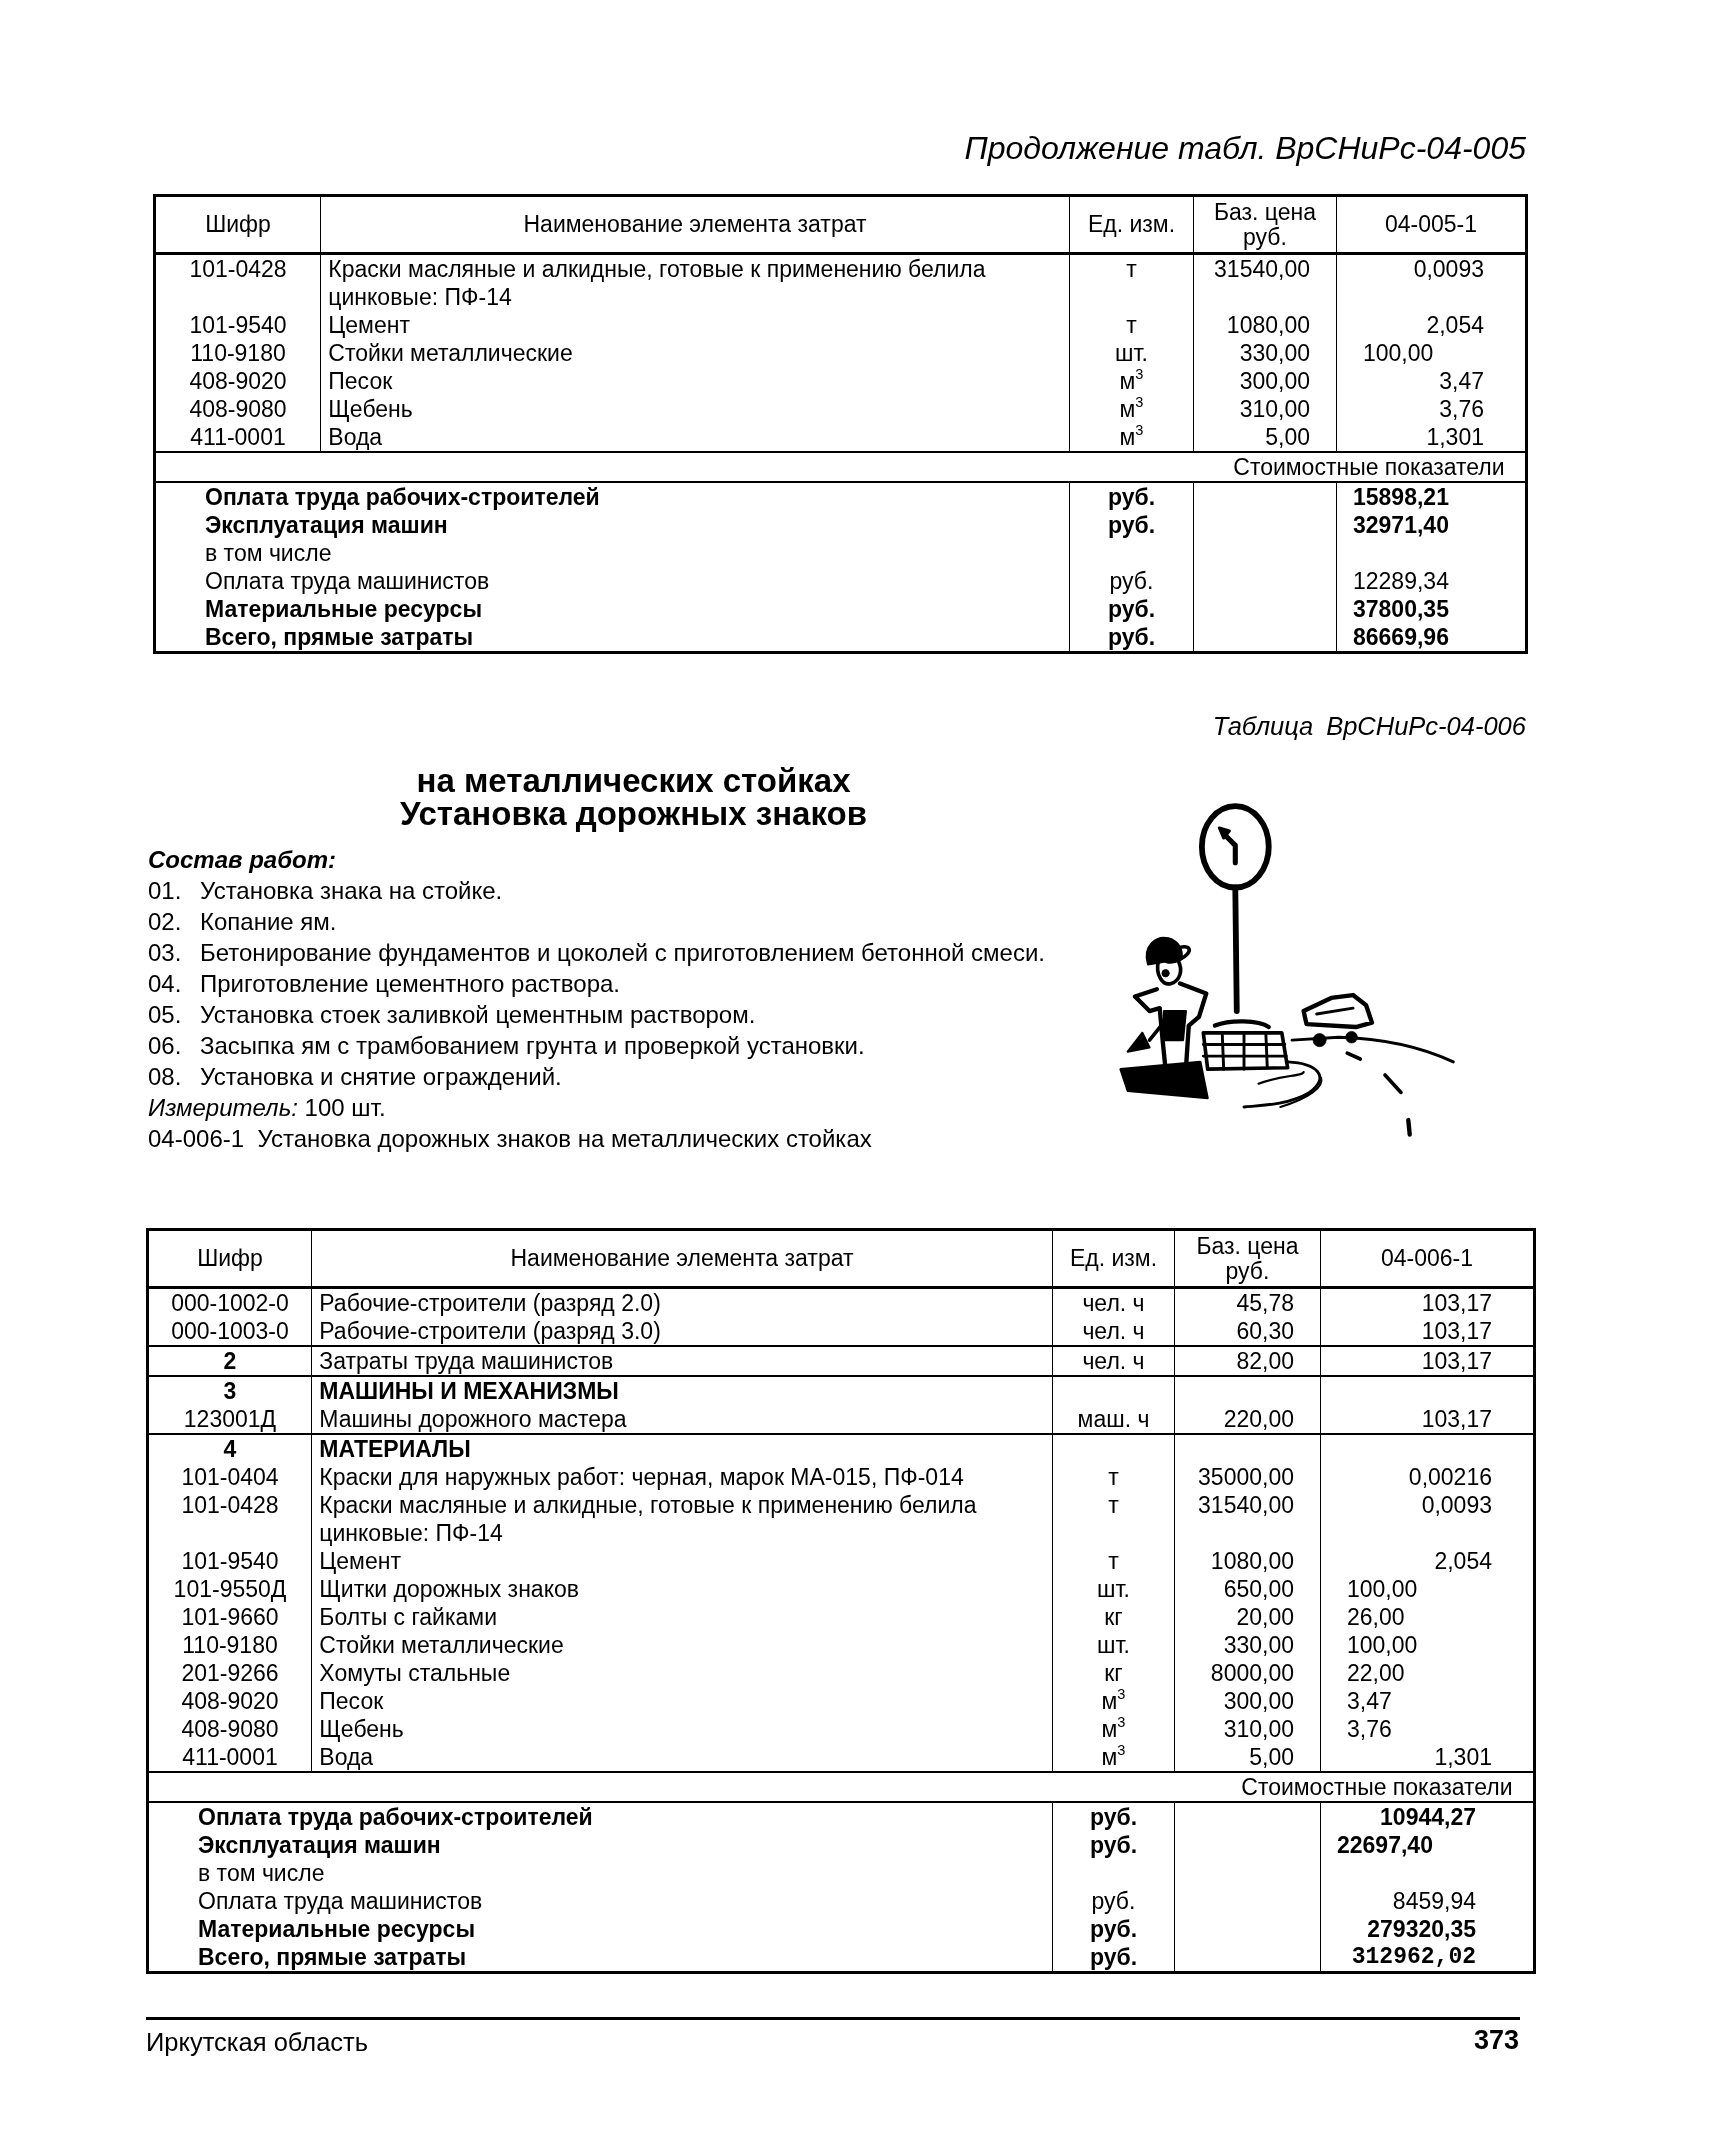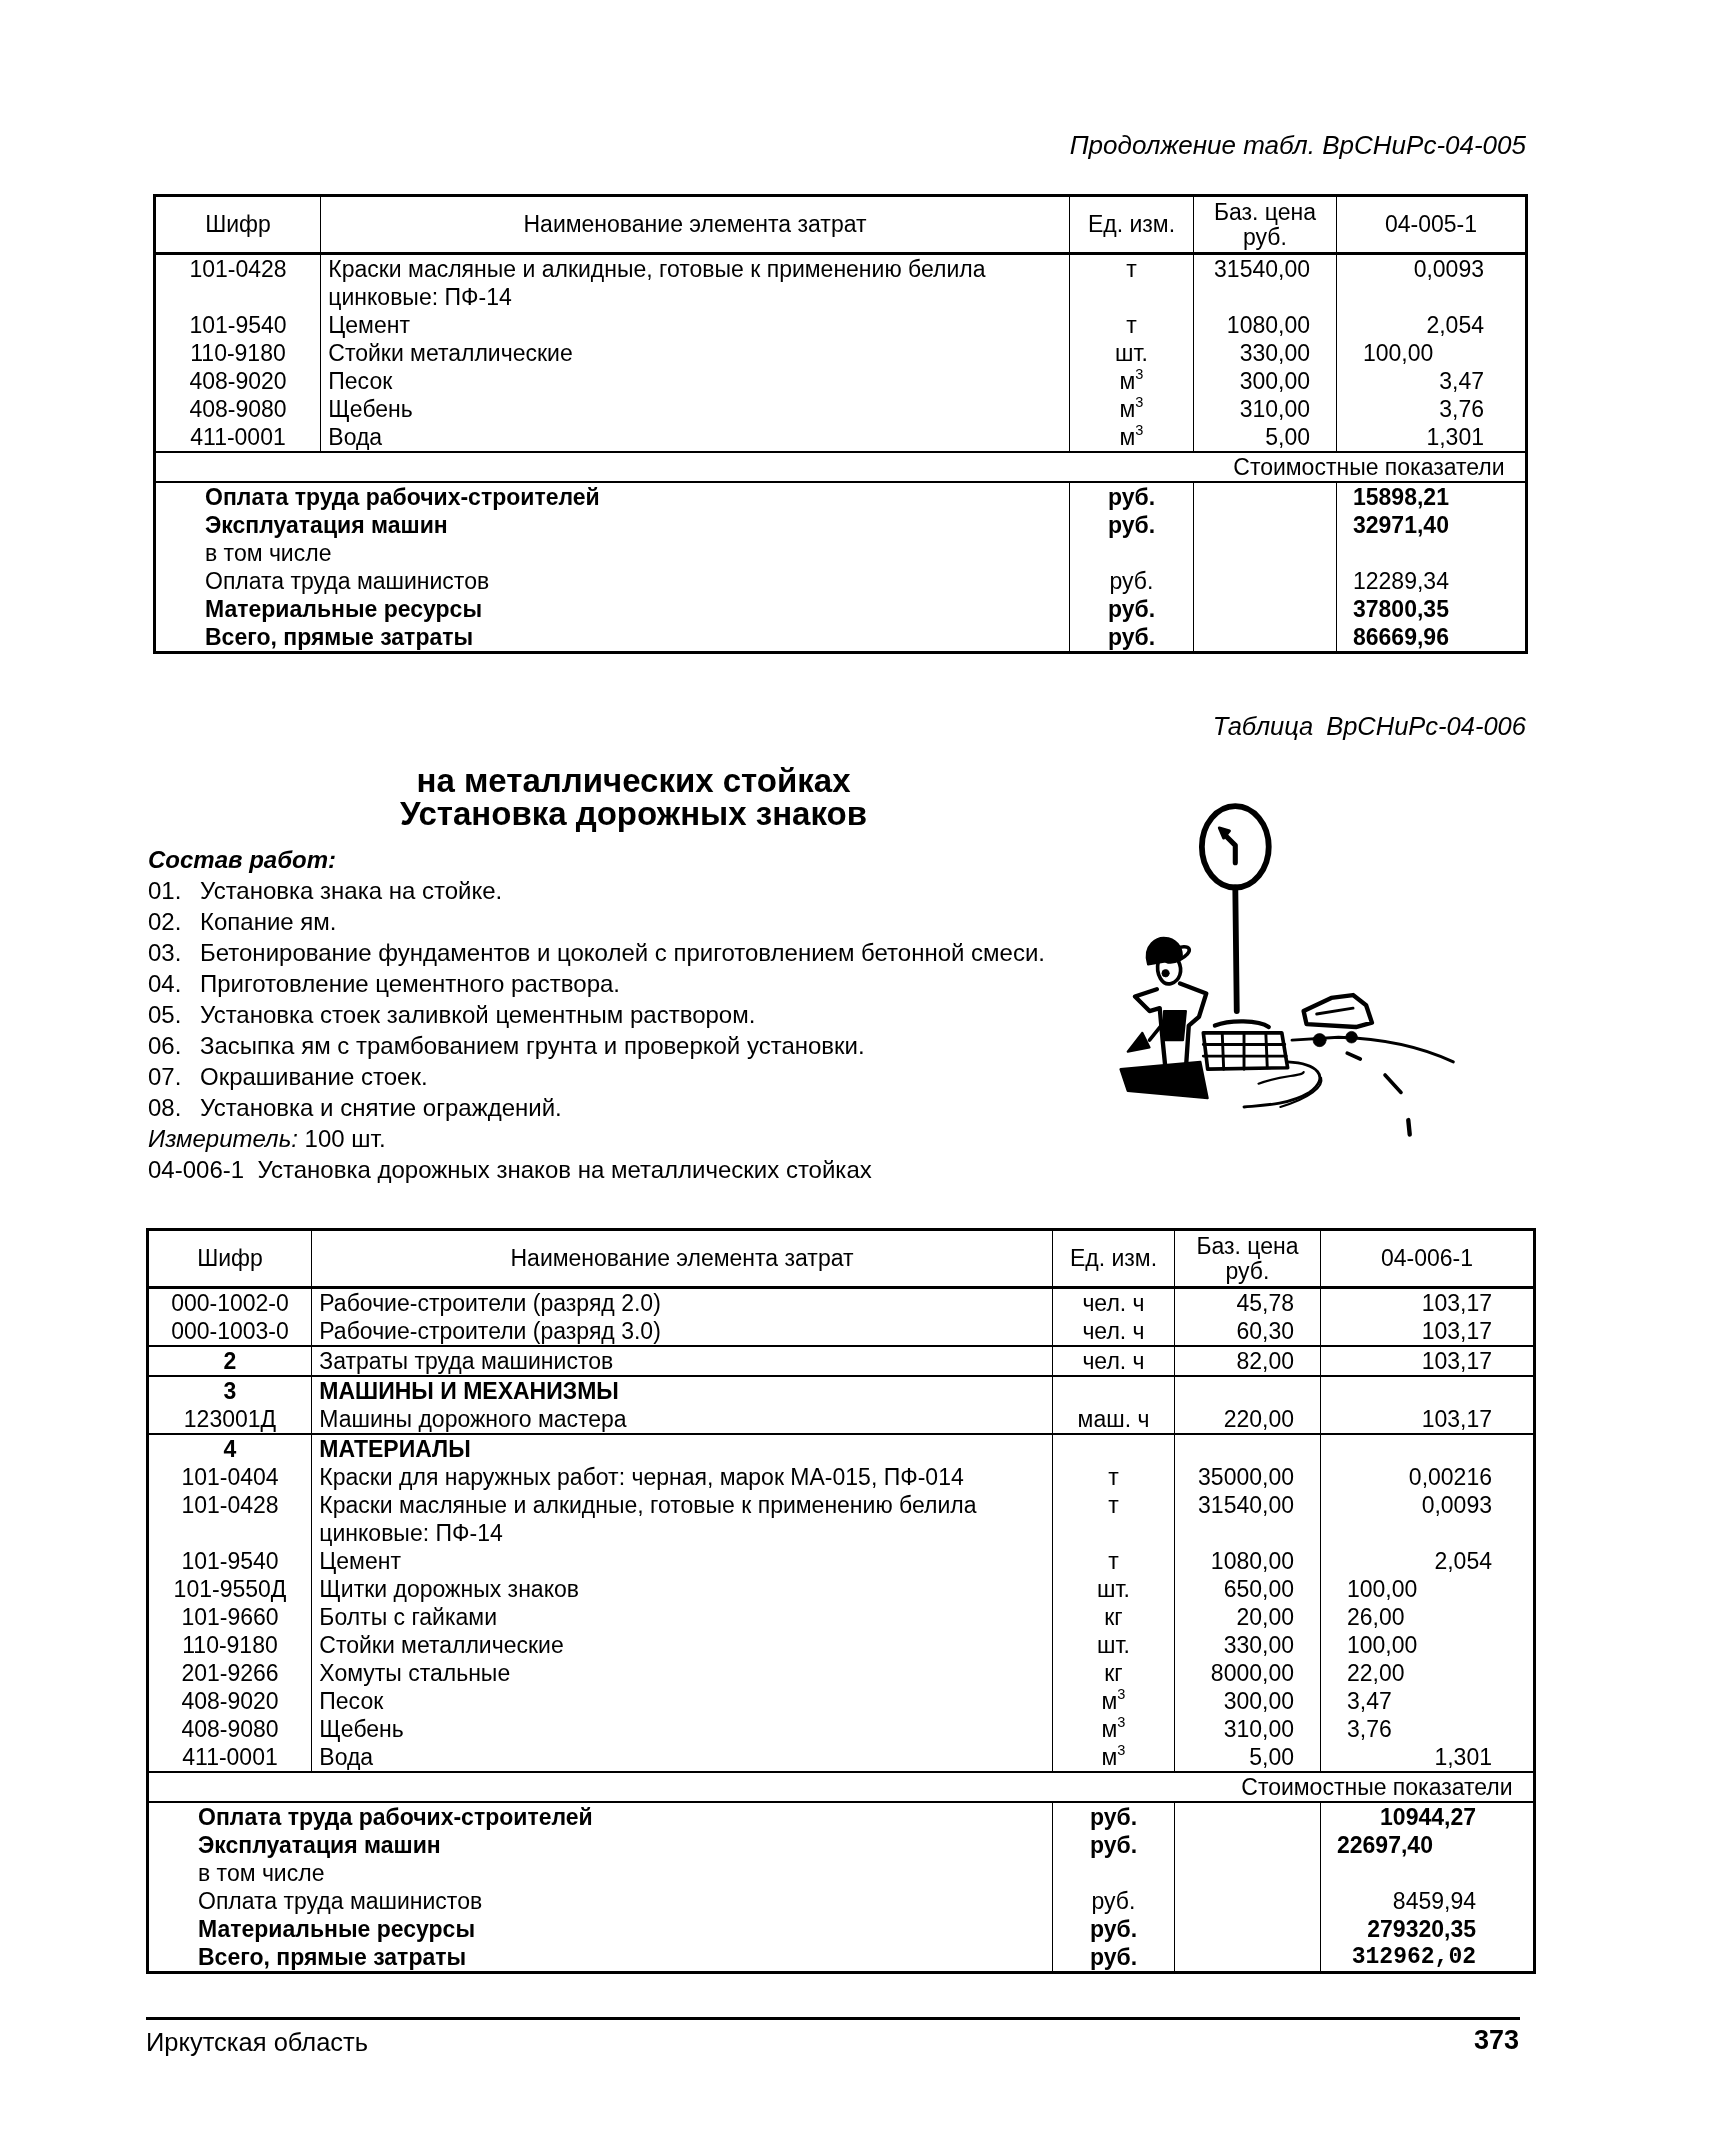--- a/index.html
+++ b/index.html
@@ -4,21 +4,21 @@
 <style>
   html, body { margin: 0; padding: 0; background: #ffffff; }
   body {
     width: 1721px; height: 2151px; position: relative; overflow: hidden;
     font-family: "Liberation Sans", sans-serif; color: #000;
     -webkit-font-smoothing: none;
   }
   .abs { position: absolute; }
   .bold { font-weight: bold; }
 
-  .cont-caption { top: 130px; right: 195px; font-size: 26px; font-style: italic; white-space: nowrap; }
+  .cont-caption { top: 130px; right: 195px; font-size: 32px; font-style: italic; white-space: nowrap; }
   .table-caption { top: 712px; right: 195px; font-size: 25.5px; font-style: italic; white-space: nowrap; word-spacing: 5.8px; }
 
   .section-title { top: 764px; left: 306px; width: 655px; text-align: center; font-size: 33px; font-weight: bold; line-height: 33px; }
   .works { top: 844px; left: 148px; font-size: 24px; line-height: 31px; }
   .works .head { font-weight: bold; font-style: italic; }
   .works .item { white-space: nowrap; }
   .works .num { display: inline-block; width: 52px; }
   .meter .k { font-weight: normal; font-style: italic; }
   .works .variant { white-space: nowrap; }
 
@@ -182,21 +182,20 @@
 
 <div class="abs works">
   <div class="head">Состав работ:</div>
   <div id="works-list">
       <div class="item"><span class="num">01.</span><span>Установка знака на стойке.</span></div>
       <div class="item"><span class="num">02.</span><span>Копание ям.</span></div>
       <div class="item"><span class="num">03.</span><span>Бетонирование фундаментов и цоколей с приготовлением бетонной смеси.</span></div>
       <div class="item"><span class="num">04.</span><span>Приготовление цементного раствора.</span></div>
       <div class="item"><span class="num">05.</span><span>Установка стоек заливкой цементным раствором.</span></div>
       <div class="item"><span class="num">06.</span><span>Засыпка ям с трамбованием грунта и проверкой установки.</span></div>
-      <div class="item"><span class="num">07.</span><span>Окрашивание стоек.</span></div>
       <div class="item"><span class="num">08.</span><span>Установка и снятие ограждений.</span></div>
     </div>
   <div class="meter">
     <span class="k">Измеритель:</span>
     <span>100 шт.</span>
   </div>
   <div class="variant" style="white-space:pre;">04-006-1  Установка дорожных знаков на металлических стойках</div>
 </div>
 
 <svg class="abs illus" viewBox="0 0 620 560" fill="none" stroke="#000" stroke-linecap="round" stroke-linejoin="round">

